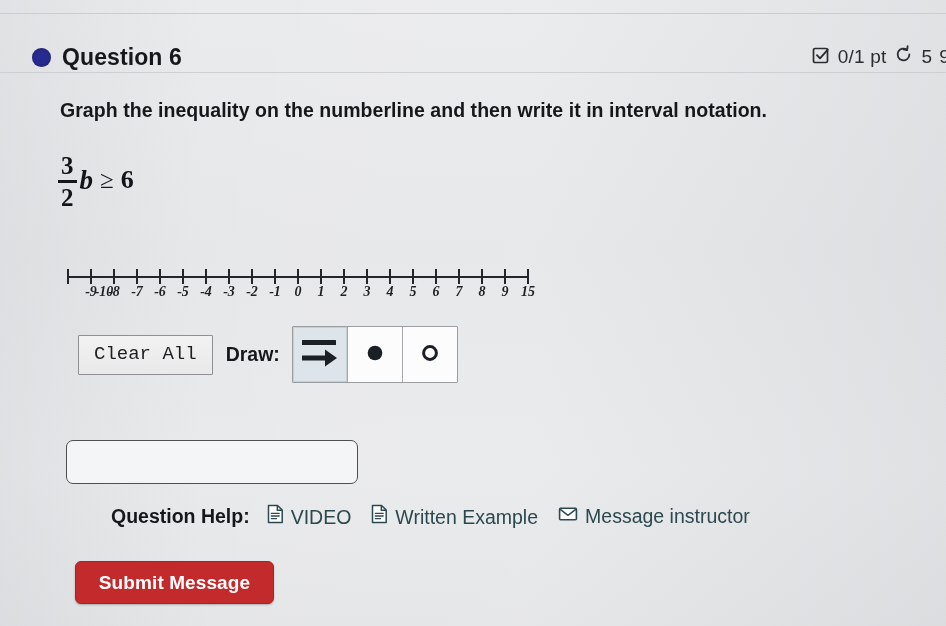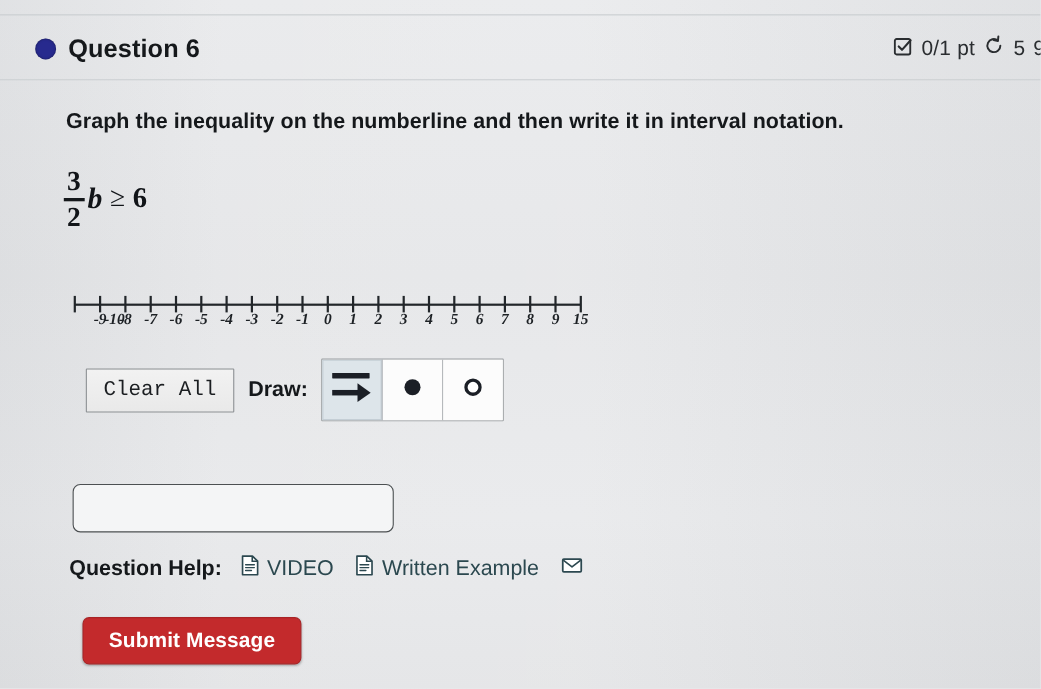--- a/index.html
+++ b/index.html
@@ -30,21 +30,21 @@
     right: 0;
     height: 1px;
     background: #c9cdd0;
   }
   .rule.top { top: 13px; }
   .rule.under-header { top: 72px; background: #ccd0d3; }
 
   
   .header {
     position: absolute;
-    top: 22px;
+    top: 35px;
     left: 0;
     right: 0;
     height: 44px;
     display: flex;
     align-items: center;
   }
   .q-title-wrap {
     display: flex;
     align-items: center;
     margin-left: 32px;
@@ -234,24 +234,25 @@
     left: 63px;
     top: 504px;
     display: flex;
     align-items: center;
     font-size: 19.5px;
   }
   .help-label {
     font-weight: 600;
     color: #15181b;
     margin-right: 17px;
+    margin-left: 48px;
   }
   .help-link {
     display: flex;
-    align-items: center;
+    align-items: flex-end;
     gap: 7px;
     color: #2d4a52;
     text-decoration: none;
     margin-right: 20px;
     cursor: pointer;
     font-weight: 400;
   }
   .help-link .lbl { color: #2b484f; }
 
   
@@ -429,16 +430,17 @@
     <span class="lbl">Written Example</span>
   </a>
 
   <a class="help-link">
     <span>
       <svg width="20" height="18" viewBox="0 0 20 18">
         <rect x="1.6" y="3.2" width="16.8" height="11.6" rx="1" fill="#ffffff" stroke="#2c4850" stroke-width="1.6"></rect>
         <path d="M2.6 4.6 L10 10.3 L17.4 4.6" fill="none" stroke="#2c4850" stroke-width="1.5" stroke-linecap="round" stroke-linejoin="round"></path>
       </svg>
     </span>
+    <span class="lbl">Message instructor</span>
   </a>
 </div>
 
 <button class="submit-btn">Submit Message</button>
 
 </body></html>

